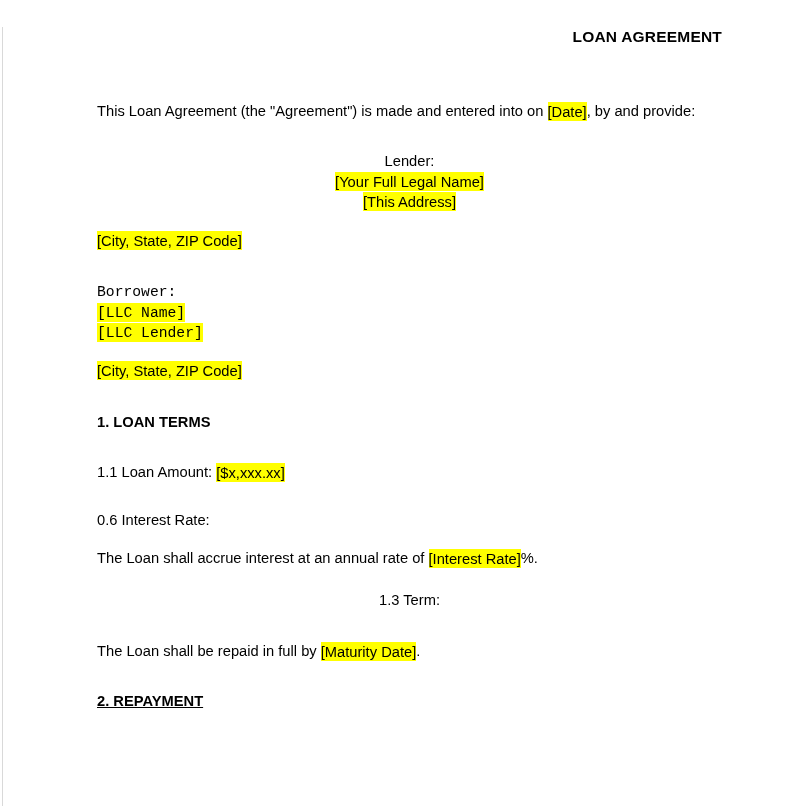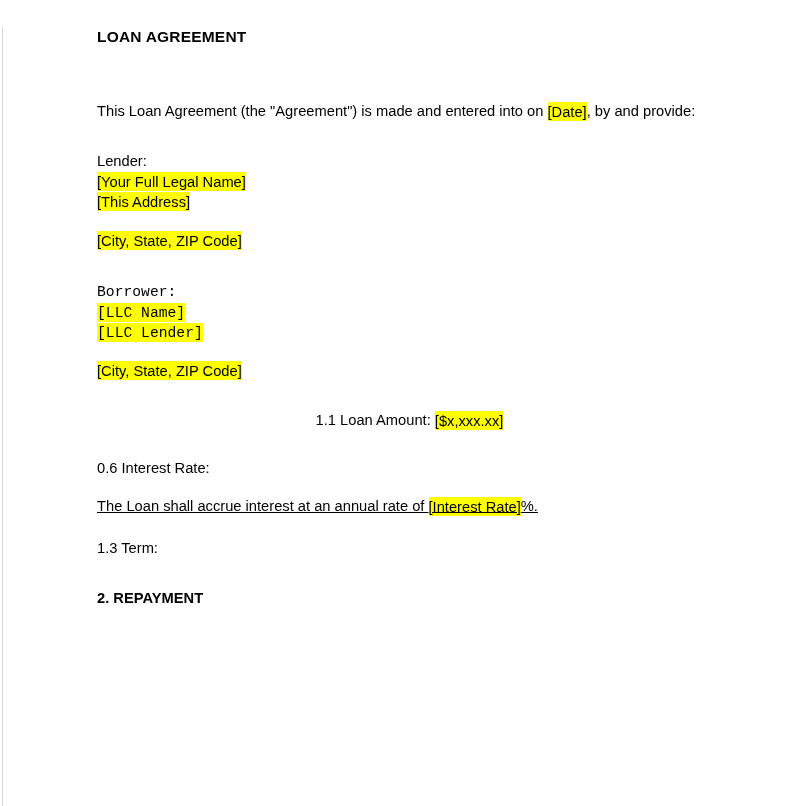--- a/index.html
+++ b/index.html
@@ -35,38 +35,38 @@
   .content p {
     margin: 0;
     font-size: 14.7px;
     line-height: 20px;
     white-space: pre-wrap;
   }
   .lh30 { line-height: 30px; }
   .bold { font-weight: 700; font-size: 15px; }
   .p-title {
     margin-top: 27px !important;
-    text-align: left;
+    text-align: right;
     font-weight: 700;
     font-size: 15.5px !important;
     letter-spacing: 0.2px;
   }
   .p-intro        { margin-top: 54px !important; }
-  .p-lender       { margin-top: 30px !important; }
+  .p-lender       { margin-top: 30px !important; text-align: center; }
   .p-city1        { margin-top: 19px !important; }
   .p-borrower     { margin-top: 32px !important; font-family: Liberation Mono, monospace; }
   .p-city2        { margin-top: 18px !important; }
   .p-h-loanterms  { margin-top: 32px !important; }
-  .p-amount       { margin-top: 30px !important; text-align: center; }
+  .p-amount       { margin-top: 30px !important; }
   .p-amount-para  { margin-top: 16px !important; }
   .p-interest-h   { margin-top: 28px !important; }
-  .p-interest-para{ margin-top: 18px !important; text-decoration: underline; }
-  .p-term-h       { margin-top: 22px !important; }
+  .p-interest-para{ margin-top: 18px !important; }
+  .p-term-h       { margin-top: 22px !important; text-align: center; }
   .p-term-para    { margin-top: 31px !important; }
-  .p-h-repayment  { margin-top: 30px !important; }
+  .p-h-repayment  { margin-top: 30px !important; text-decoration: underline; }
   .hl {
     background: var(--highlight);
     padding: 1.5px 0 2px 0;
   }
 </style>
 </head>
 <body>
 
 <div class="page">
   <div class="content">
@@ -76,27 +76,29 @@
     <p class="p-intro lh30"><span>This Loan Agreement (the "Agreement") is made and entered into on </span><span class="hl">[Date]</span><span>, by and provide:</span></p>
 
     <p class="p-lender"><span>Lender:</span><br><span class="hl">[Your Full Legal Name]</span><br><span class="hl">[This Address]</span></p>
 
     <p class="p-city1"><span class="hl">[City, State, ZIP Code]</span></p>
 
     <p class="p-borrower"><span>Borrower:</span><br><span class="hl">[LLC Name]</span><br><span class="hl">[LLC Lender]</span></p>
 
     <p class="p-city2"><span class="hl">[City, State, ZIP Code]</span></p>
 
+    <p class="p-h-loanterms bold">1. LOAN TERMS</p>
 
     <p class="p-amount"><span>1.1 Loan Amount: </span><span class="hl">[$x,xxx.xx]</span></p>
 
 
     <p class="p-interest-h">0.6 Interest Rate:</p>
 
     <p class="p-interest-para"><span>The Loan shall accrue interest at an annual rate of </span><span class="hl">[Interest Rate]</span><span>%.</span></p>
 
     <p class="p-term-h">1.3 Term:</p>
 
+    <p class="p-term-para"><span>The Loan shall be repaid in full by </span><span class="hl">[Maturity Date]</span><span>.</span></p>
 
     <p class="p-h-repayment bold">2. REPAYMENT</p>
 
   </div>
 </div>
 
 </body></html>

